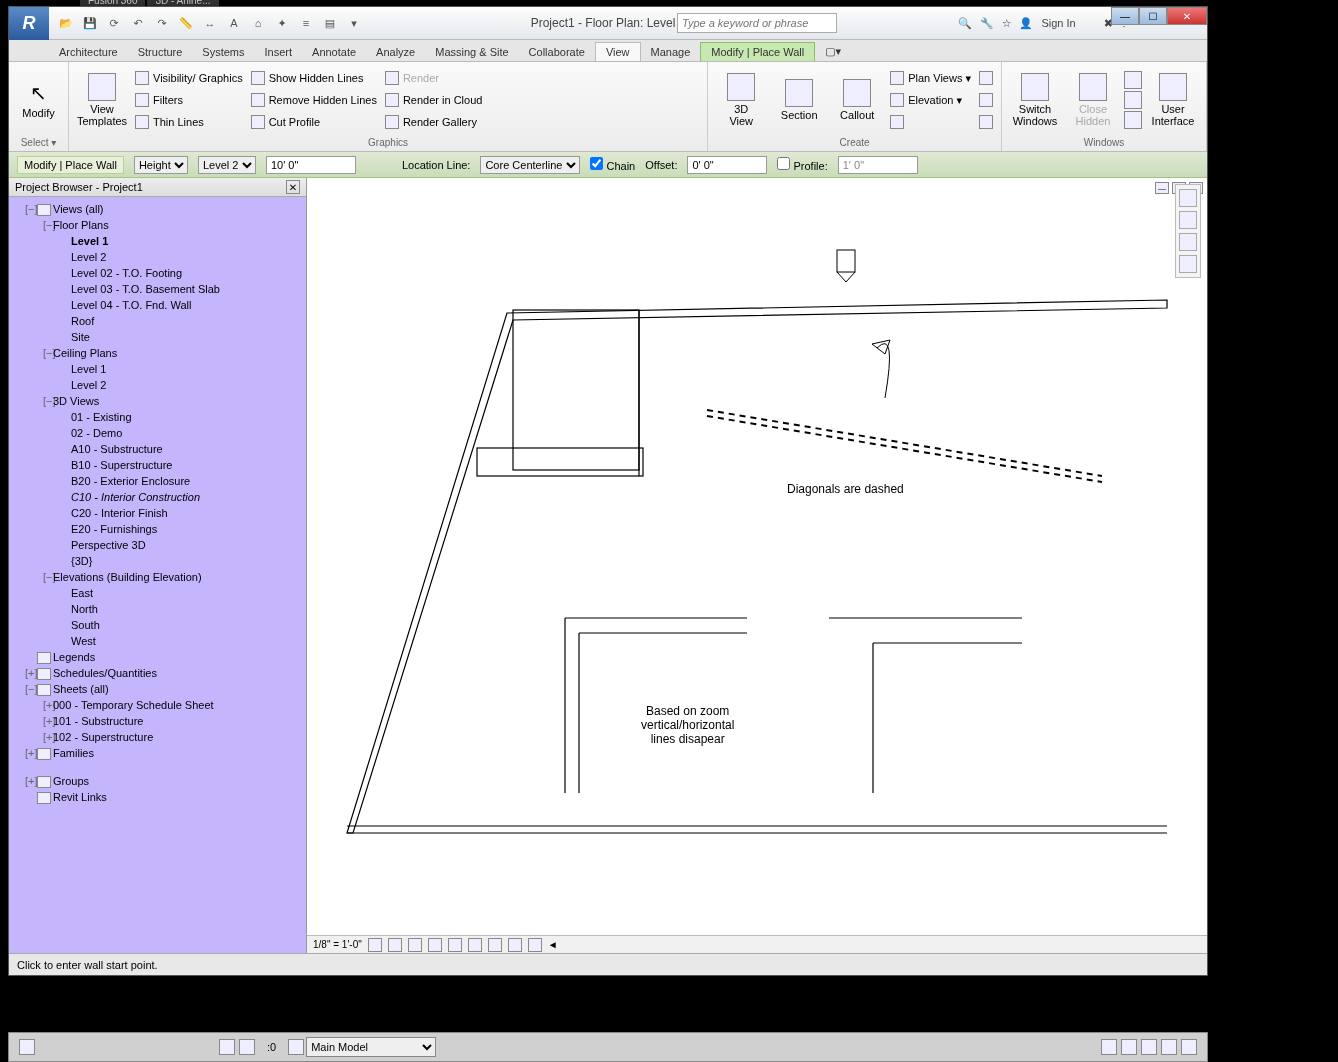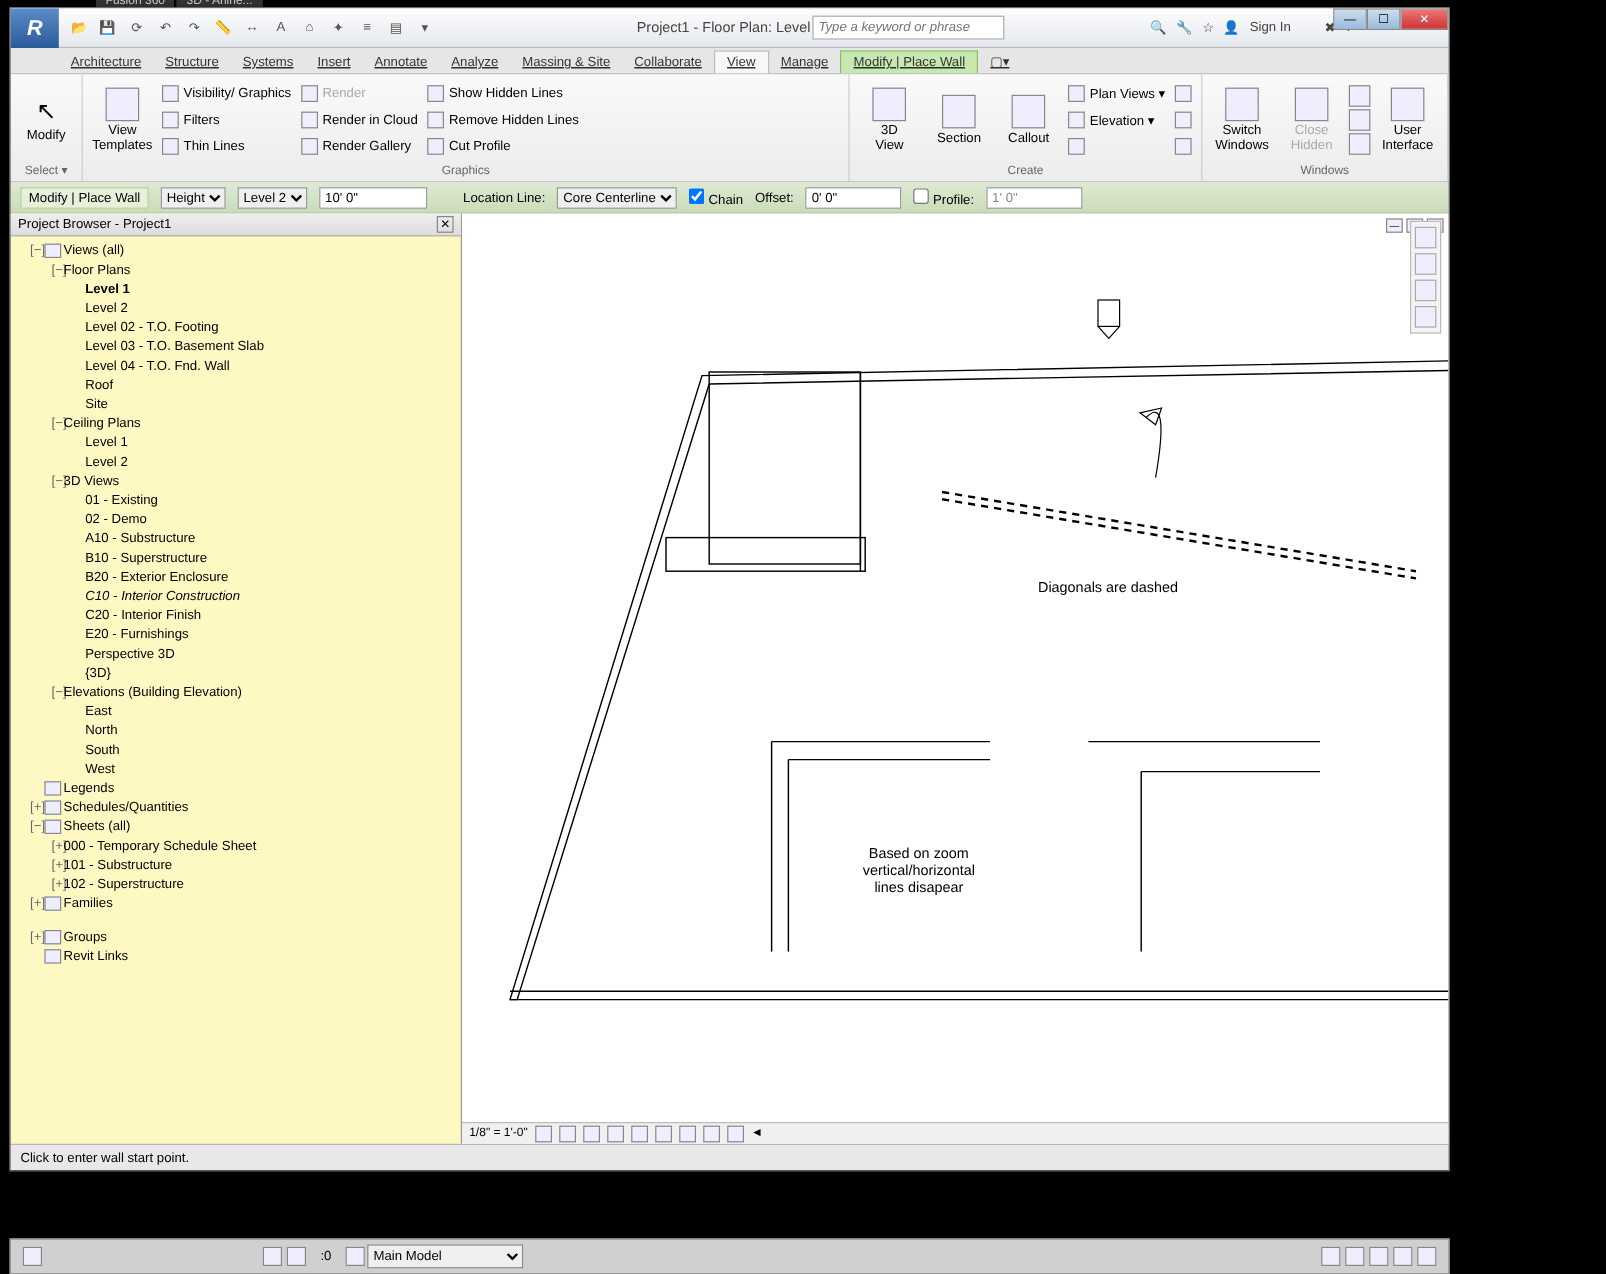--- a/index.html
+++ b/index.html
@@ -12,38 +12,38 @@
 .qat-btn { width: 18px; height: 18px; display: flex; align-items: center; justify-content: center; font-size: 11px; color: #555; cursor: pointer; }
 .doc-title { position: absolute; left: 50%; transform: translateX(-50%); font-size: 12px; color: #444; }
 .search-box { position: absolute; right: 370px; width: 160px; height: 20px; border: 1px solid #aaa; background: #fff; font-size: 11px; padding: 0 4px; color: #888; font-style: italic; }
 .title-right { position: absolute; right: 80px; display: flex; gap: 8px; align-items: center; font-size: 11px; color: #444; }
 .title-right span { cursor: pointer; }
 .win-controls { position: absolute; right: 0; top: 0; display: flex; }
 .win-btn { width: 28px; height: 18px; border: 1px solid #888; display: flex; align-items: center; justify-content: center; font-size: 10px; cursor: pointer; }
 .win-min { background: linear-gradient(#cde,#9bd); }
 .win-max { background: linear-gradient(#cde,#9bd); }
 .win-close { background: linear-gradient(#e77,#c33); color: #fff; width: 40px; }
-.tabs { display: flex; background: #e6e6e6; font-size: 11px; height: 22px; align-items: flex-end; border-bottom: 1px solid #bbb; padding-left: 40px; text-decoration: underline; }
+.tabs { display: flex; background: #e6e6e6; font-size: 11px; height: 22px; align-items: flex-end; border-bottom: 1px solid #bbb; padding-left: 40px; }
 .tab { padding: 3px 10px; cursor: pointer; color: #333; }
 .tab.active { background: #f8f8f8; border: 1px solid #bbb; border-bottom: none; }
 .tab.context { background: #c7e8b0; border: 1px solid #8bc060; border-bottom: none; }
 .ribbon { height: 90px; background: linear-gradient(#fafafa,#ececec); display: flex; border-bottom: 1px solid #bbb; font-size: 11px; }
 .panel { border-right: 1px solid #ccc; padding: 2px 6px; display: flex; flex-direction: column; position: relative; }
 .panel-items { flex: 1; display: flex; align-items: center; gap: 4px; }
 .panel-label { text-align: center; font-size: 10px; color: #666; padding: 1px 0; }
 .big-btn { display: flex; flex-direction: column; align-items: center; justify-content: center; width: 54px; height: 66px; cursor: pointer; gap: 2px; }
 .big-btn .ico { width: 28px; height: 28px; border: 1px solid #888; background: #eef; }
 .small-row { display: flex; flex-direction: column; gap: 2px; }
 .small-btn { display: flex; align-items: center; gap: 4px; height: 20px; cursor: pointer; padding: 0 2px; white-space: nowrap; }
 .small-btn .ico { width: 14px; height: 14px; border: 1px solid #888; background: #eef; }
 .opts-bar { height: 26px; background: linear-gradient(#dfe9d4,#c9dcb8); border-bottom: 1px solid #a7c08b; display: flex; align-items: center; font-size: 11px; gap: 10px; padding: 0 8px; }
 .opts-bar input[type=text] { height: 18px; border: 1px solid #999; padding: 0 4px; font-size: 11px; }
 .opts-bar select { height: 18px; border: 1px solid #999; font-size: 11px; }
 .body { display: flex; height: calc(100% - 33px - 22px - 90px - 26px - 22px); }
-.browser { width: 376px; border-right: 1px solid #999; background: #fef9c3; display: flex; flex-direction: column; }
+.browser { width: 298px; border-right: 1px solid #999; background: #c4b5fd; display: flex; flex-direction: column; }
 .browser-title { background: linear-gradient(#eee,#ddd); font-size: 11px; padding: 2px 6px; border-bottom: 1px solid #aaa; display: flex; justify-content: space-between; align-items: center; }
 .browser-title .x { cursor: pointer; font-size: 10px; width: 14px; height: 14px; border: 1px solid #888; display: flex; align-items: center; justify-content: center; }
 .tree { flex: 1; overflow: auto; font-size: 11px; padding: 4px 2px; }
 .tree-node { white-space: nowrap; line-height: 16px; cursor: pointer; }
 .tree-node .tw { display: inline-block; width: 10px; text-align: center; color: #666; }
 .tree-node .ic { display: inline-block; width: 14px; height: 12px; border: 1px solid #888; background: #eef; margin: 0 2px; vertical-align: middle; }
 .tree-node.bold { font-weight: bold; }
 .canvas { flex: 1; background: #fff; position: relative; overflow: hidden; }
 .canvas svg { width: 100%; height: 100%; }
 .canvas-text { position: absolute; font-size: 12px; color: #000; font-family: Arial, sans-serif; }
@@ -144,45 +144,45 @@
           <div class="small-btn">
               <span class="ico"></span>
               <span>Filters</span>
             </div>
           <div class="small-btn">
               <span class="ico"></span>
               <span>Thin Lines</span>
             </div>
         </div>
         <div class="small-row">
+          <div class="small-btn">
+              <span class="ico"></span>
+              <span>Show Hidden Lines</span>
+            </div>
+          <div class="small-btn">
+              <span class="ico"></span>
+              <span>Remove Hidden Lines</span>
+            </div>
+          <div class="small-btn">
+              <span class="ico"></span>
+              <span>Cut Profile</span>
+            </div>
+        </div>
+        <div class="small-row">
           <div class="small-btn" style="color:#aaa">
               <span class="ico"></span>
               <span>Render</span>
             </div>
           <div class="small-btn">
               <span class="ico"></span>
               <span>Render in Cloud</span>
             </div>
           <div class="small-btn">
               <span class="ico"></span>
               <span>Render Gallery</span>
-            </div>
-        </div>
-        <div class="small-row">
-          <div class="small-btn">
-              <span class="ico"></span>
-              <span>Show Hidden Lines</span>
-            </div>
-          <div class="small-btn">
-              <span class="ico"></span>
-              <span>Remove Hidden Lines</span>
-            </div>
-          <div class="small-btn">
-              <span class="ico"></span>
-              <span>Cut Profile</span>
             </div>
         </div>
       </div>
       <div class="panel-label">Graphics</div>
     </div>
     <div class="panel">
       <div class="panel-items">
         <div class="big-btn">
             <span class="ico"></span>
             <span style="white-space:pre;text-align:center">3D
@@ -248,21 +248,21 @@
       </div>
       <div class="panel-label">Windows</div>
     </div>
   </div>
 
   <div class="opts-bar">
     <span style="background:#e8f0dc;padding:2px 6px;border:1px solid #b8d090">Modify | Place Wall</span>
     <select><option>Height</option></select>
     <select><option>Level 2</option></select>
     <input type="text" style="width: 90px;" value="10' 0&quot;">
-    <span style="margin-left:20px">Location Line:</span>
+    <span style="margin-left:36px">Location Line:</span>
     <select><option>Core Centerline</option></select>
     <label><input type="checkbox" checked="" style=""> <span>Chain</span></label>
     <span>Offset:</span>
     <input type="text" style="width: 80px;" value="0' 0&quot;">
     <label><input type="checkbox" style=""> <span>Profile:</span></label>
     <input type="text" style="width: 80px; color: rgb(136, 136, 136);" value="1' 0&quot;">
   </div>
 
   <div class="body">
     <div class="browser">

